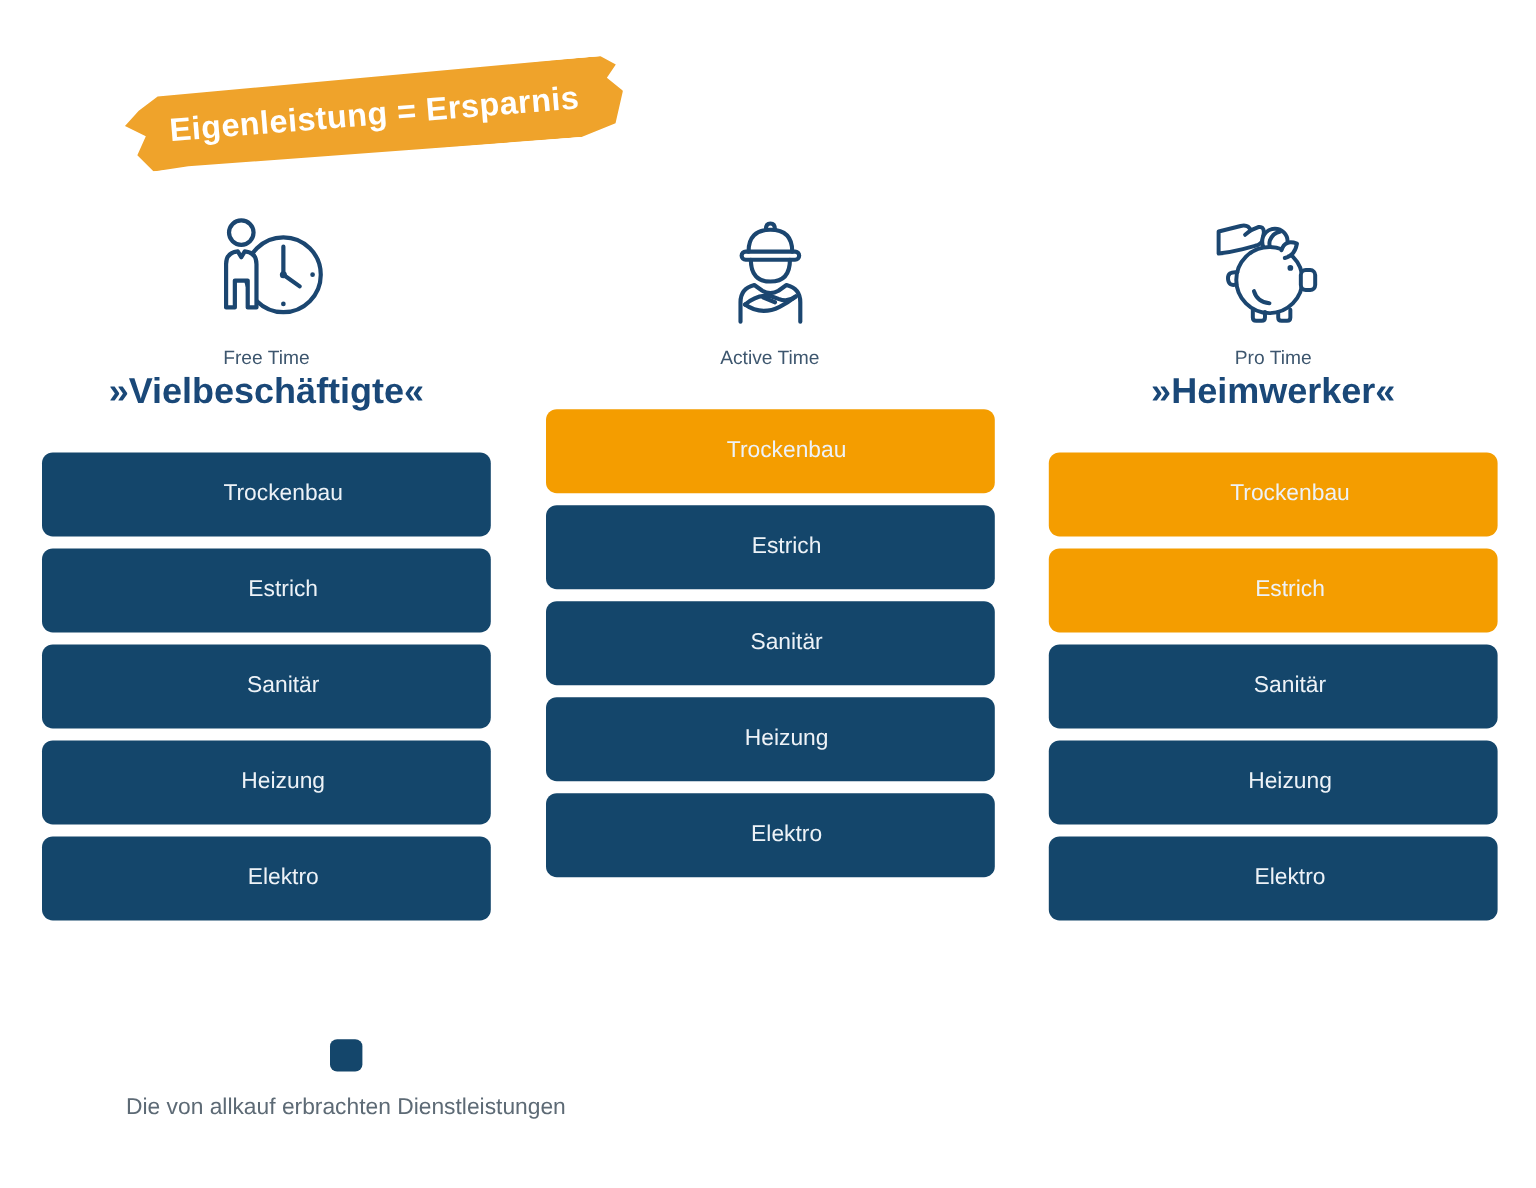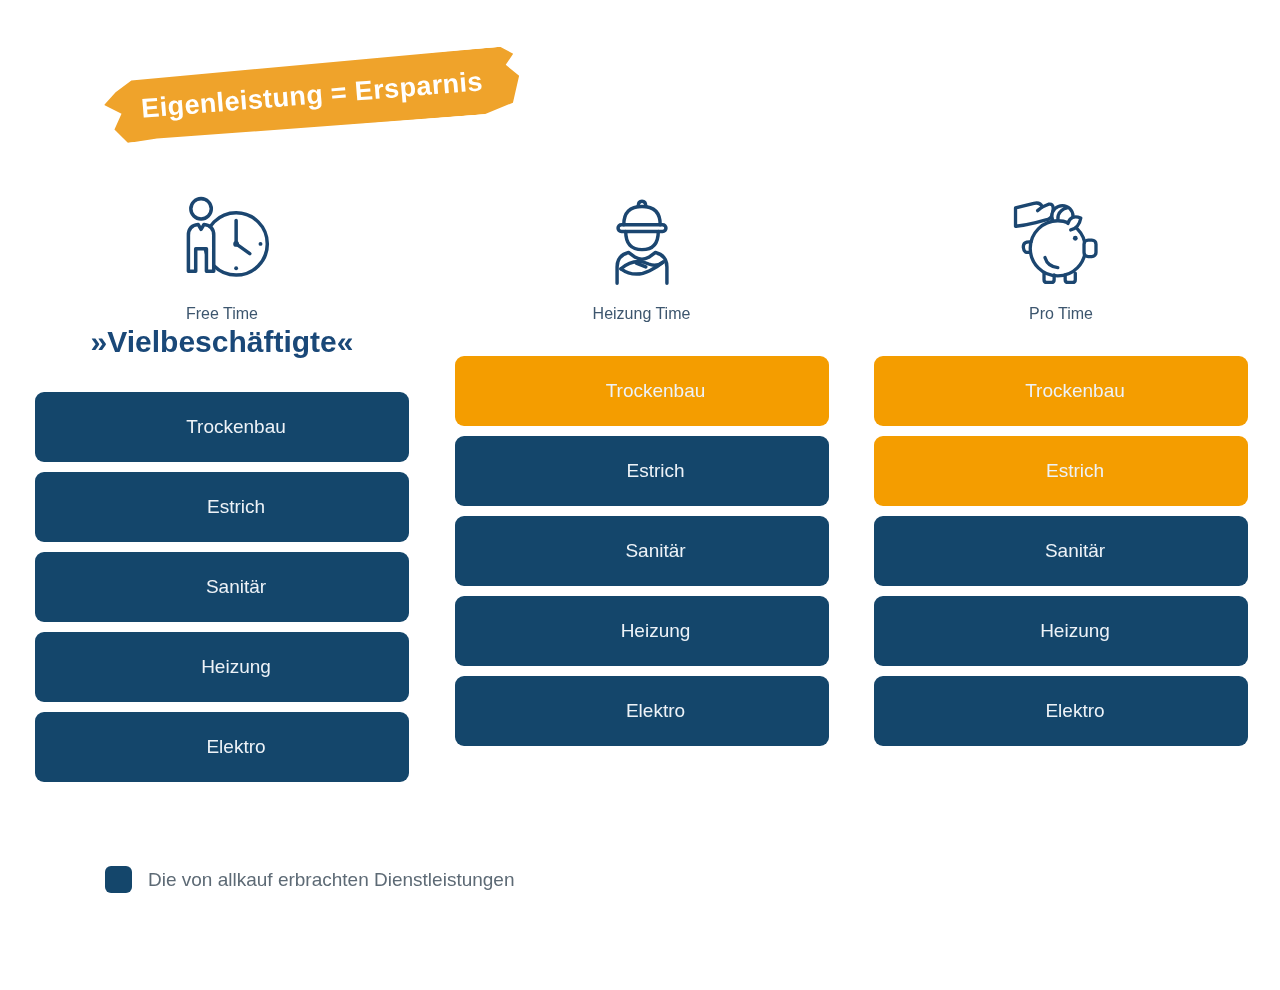--- a/index.html
+++ b/index.html
@@ -13,21 +13,21 @@
     background:var(--banner-orange);
     transform:rotate(-4.6deg);transform-origin:50% 50%;
     clip-path:polygon(3% 22%,7% 6%,96% 0%,99% 12%,97% 28%,100% 46%,98% 86%,91% 100%,12% 97%,5% 100%,2% 78%,4% 55%,0% 40%);
     display:flex;align-items:center;justify-content:center;
   }
   .banner span{
     color:#ffffff;font-size:27px;font-weight:700;letter-spacing:.4px;white-space:nowrap;
   }
   
   .columns{
-    position:absolute;top:195px;left:35px;width:1213px;
+    position:absolute;top:180px;left:35px;width:1213px;
     display:flex;gap:45.5px;
   }
   .column{width:374px;display:flex;flex-direction:column;align-items:center;}
   .icon-wrap{height:108px;display:flex;align-items:flex-start;justify-content:center;}
   .icon-wrap svg{display:block;}
   .ico{stroke:#1B4670;stroke-width:3.6;fill:none;stroke-linecap:round;stroke-linejoin:round;}
   .ico .fillw{fill:#ffffff;}
   .ico .filln{fill:#1B4670;stroke:none;}
   .subtitle{
     font-size:16px;line-height:21px;color:var(--subtitle-blue);text-align:center;
@@ -38,21 +38,21 @@
   }
   .bars{margin-top:32px;width:100%;display:flex;flex-direction:column;gap:10px;}
   .bar{
     height:70px;border-radius:9px;background:var(--navy);
     display:flex;align-items:center;justify-content:center;
     font-size:19px;color:var(--bar-text);padding-left:28px;
   }
   .bar[data-type="own"]{background:var(--orange);}
   
   .legend{position:absolute;left:105px;top:866px;display:flex;flex-direction:column;gap:5px;}
-  .legend-item{display:flex;align-items:center;gap:16px;}
+  .legend-item{display:flex;align-items:center;gap:16px;flex-direction:column;}
   .swatch{width:27px;height:27px;border-radius:6px;flex:0 0 auto;}
   .sw-navy{background:var(--navy);}
   .sw-orange{background:var(--orange);}
   .legend-label{font-size:19px;color:var(--legend-text);line-height:27px;}
 </style>
 </head>
 <body>
 
 <div>
 
@@ -92,21 +92,21 @@
           <path d="M31,31 Q31,12 50,12 Q69,12 69,31"></path>
           <path d="M46,12 Q46,6.5 50,6.5 Q54,6.5 54,12"></path>
           <rect x="25" y="31" width="50" height="7" rx="3.5"></rect>
           <path d="M33,38 Q33,57 50,57 Q67,57 67,38"></path>
           <path d="M24,92 L24,75 Q24,63 36,60 L43,65 Q50,69 57,65 L64,60 Q76,63 76,75 L76,92"></path>
           <path d="M28,77 Q42,65 57,72 Q65,75.5 72,70"></path>
           <path d="M28,77 Q42,87 58,79 Q66,75 72,70"></path>
           <path d="M44,71 L54,75"></path>
         </svg>
       </div>
-      <div class="subtitle">Heizung Time</div>
+      <div class="subtitle">Active Time</div>
       <div class="bars">
         <div class="bar" data-type="own">Trockenbau</div>
         <div class="bar" data-type="allkauf">Estrich</div>
         <div class="bar" data-type="allkauf">Sanitär</div>
         <div class="bar" data-type="allkauf">Heizung</div>
         <div class="bar" data-type="allkauf">Elektro</div>
       </div>
     </div>
 
     <div class="column">
@@ -120,20 +120,21 @@
           <path class="fillw" d="M63,31 Q66,21 77,25 Q75,36 66,38"></path>
           <circle class="filln" cx="71" cy="47" r="2.6"></circle>
           <rect class="fillw" x="80.5" y="49" width="13" height="18" rx="4.5"></rect>
           <path d="M37,85 L37,92 Q37,95 40,95 L45,95 Q48,95 48,92 L48,87"></path>
           <path d="M60,87 L60,92 Q60,95 63,95 L68,95 Q71,95 71,92 L71,85"></path>
           <path d="M23,51 Q14,50 14.5,57 Q15,64 22,62"></path>
           <path d="M38,68 Q41,78 52,79"></path>
         </svg>
       </div>
       <div class="subtitle">Pro Time</div>
+      <div class="col-title">»Heimwerker«</div>
       <div class="bars">
         <div class="bar" data-type="own">Trockenbau</div>
         <div class="bar" data-type="own">Estrich</div>
         <div class="bar" data-type="allkauf">Sanitär</div>
         <div class="bar" data-type="allkauf">Heizung</div>
         <div class="bar" data-type="allkauf">Elektro</div>
       </div>
     </div>
 
   </div>

